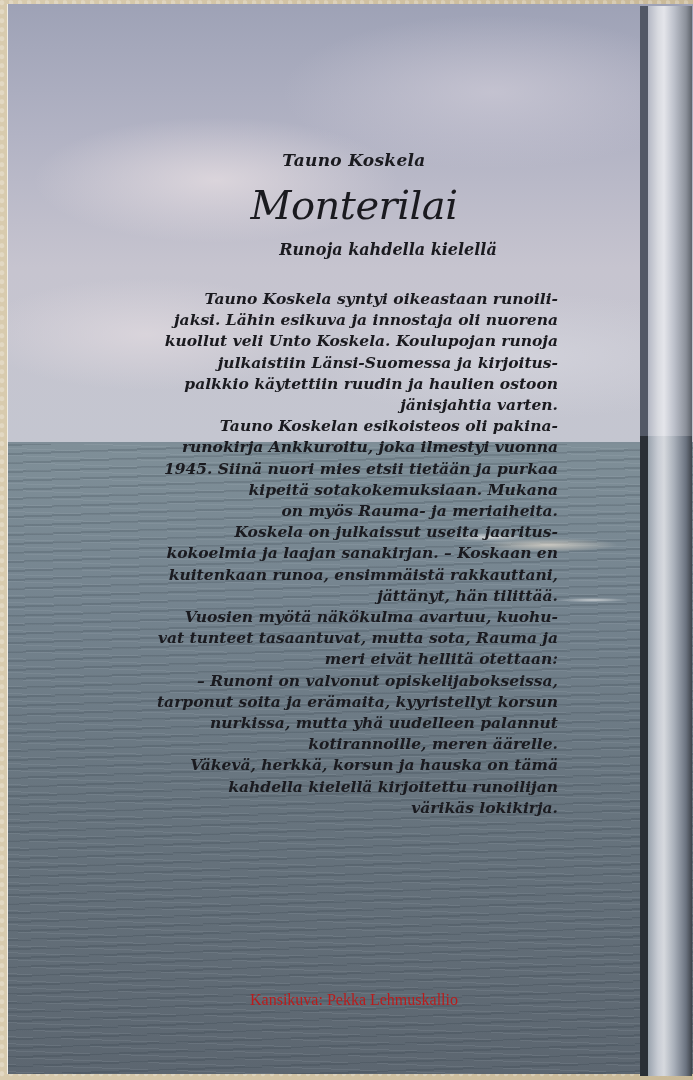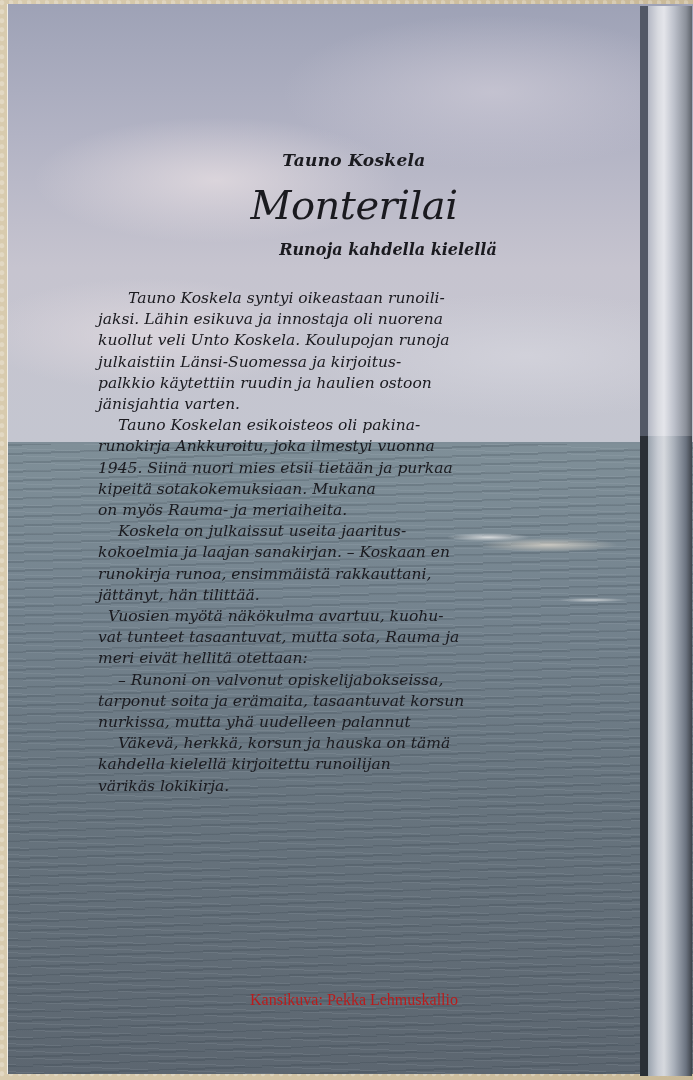--- a/index.html
+++ b/index.html
@@ -72,21 +72,22 @@
     font-family:"DejaVu Serif", serif; font-style:italic; font-size:40px; font-weight:normal;
     letter-spacing:-.5px;
   }
   .subtitle {
     position:absolute; left:0; width:100%; top:236px;
     font-style:italic; font-weight:bold; font-size:16px;padding-left:34px;
   }
   .body-text {
     position:absolute; left:90px; width:460px; top:284px;
     font-style:italic; font-size:15.5px; line-height:21.2px;
-    text-align:left;
+    text-align:right;
+    font-weight:bold;
   }
   .body-text p { margin:0; }
   .credit {
     position:absolute; left:0; width:100%; top:987px;
     font-family:"Liberation Serif", serif; font-size:16px; color:#b91c1c;
   }
 </style>
 </head>
 <body>
 
@@ -111,28 +112,29 @@
       <p>julkaistiin Länsi-Suomessa ja kirjoitus-</p>
       <p>palkkio käytettiin ruudin ja haulien ostoon</p>
       <p>jänisjahtia varten.</p>
       <p style="padding-left:20px">Tauno Koskelan esikoisteos oli pakina-</p>
       <p>runokirja Ankkuroitu, joka ilmestyi vuonna</p>
       <p>1945. Siinä nuori mies etsii tietään ja purkaa</p>
       <p>kipeitä sotakokemuksiaan. Mukana</p>
       <p>on myös Rauma- ja meriaiheita.</p>
       <p style="padding-left:20px">Koskela on julkaissut useita jaaritus-</p>
       <p>kokoelmia ja laajan sanakirjan. – Koskaan en</p>
-      <p>runokirja runoa, ensimmäistä rakkauttani,</p>
+      <p>kuitenkaan runoa, ensimmäistä rakkauttani,</p>
       <p>jättänyt, hän tilittää.</p>
       <p style="padding-left:10px">Vuosien myötä näkökulma avartuu, kuohu-</p>
       <p>vat tunteet tasaantuvat, mutta sota, Rauma ja</p>
       <p>meri eivät hellitä otettaan:</p>
       <p style="padding-left:20px">– Runoni on valvonut opiskelijabokseissa,</p>
-      <p>tarponut soita ja erämaita, tasaantuvat korsun</p>
+      <p>tarponut soita ja erämaita, kyyristellyt korsun</p>
       <p>nurkissa, mutta yhä uudelleen palannut</p>
+      <p>kotirannoille, meren äärelle.</p>
       <p style="padding-left:20px">Väkevä, herkkä, korsun ja hauska on tämä</p>
       <p>kahdella kielellä kirjoitettu runoilijan</p>
       <p>värikäs lokikirja.</p>
     </div>
 
     <div class="credit">Kansikuva: Pekka Lehmuskallio</div>
   </div>
 </div>
 
 <div class="spine"></div>

